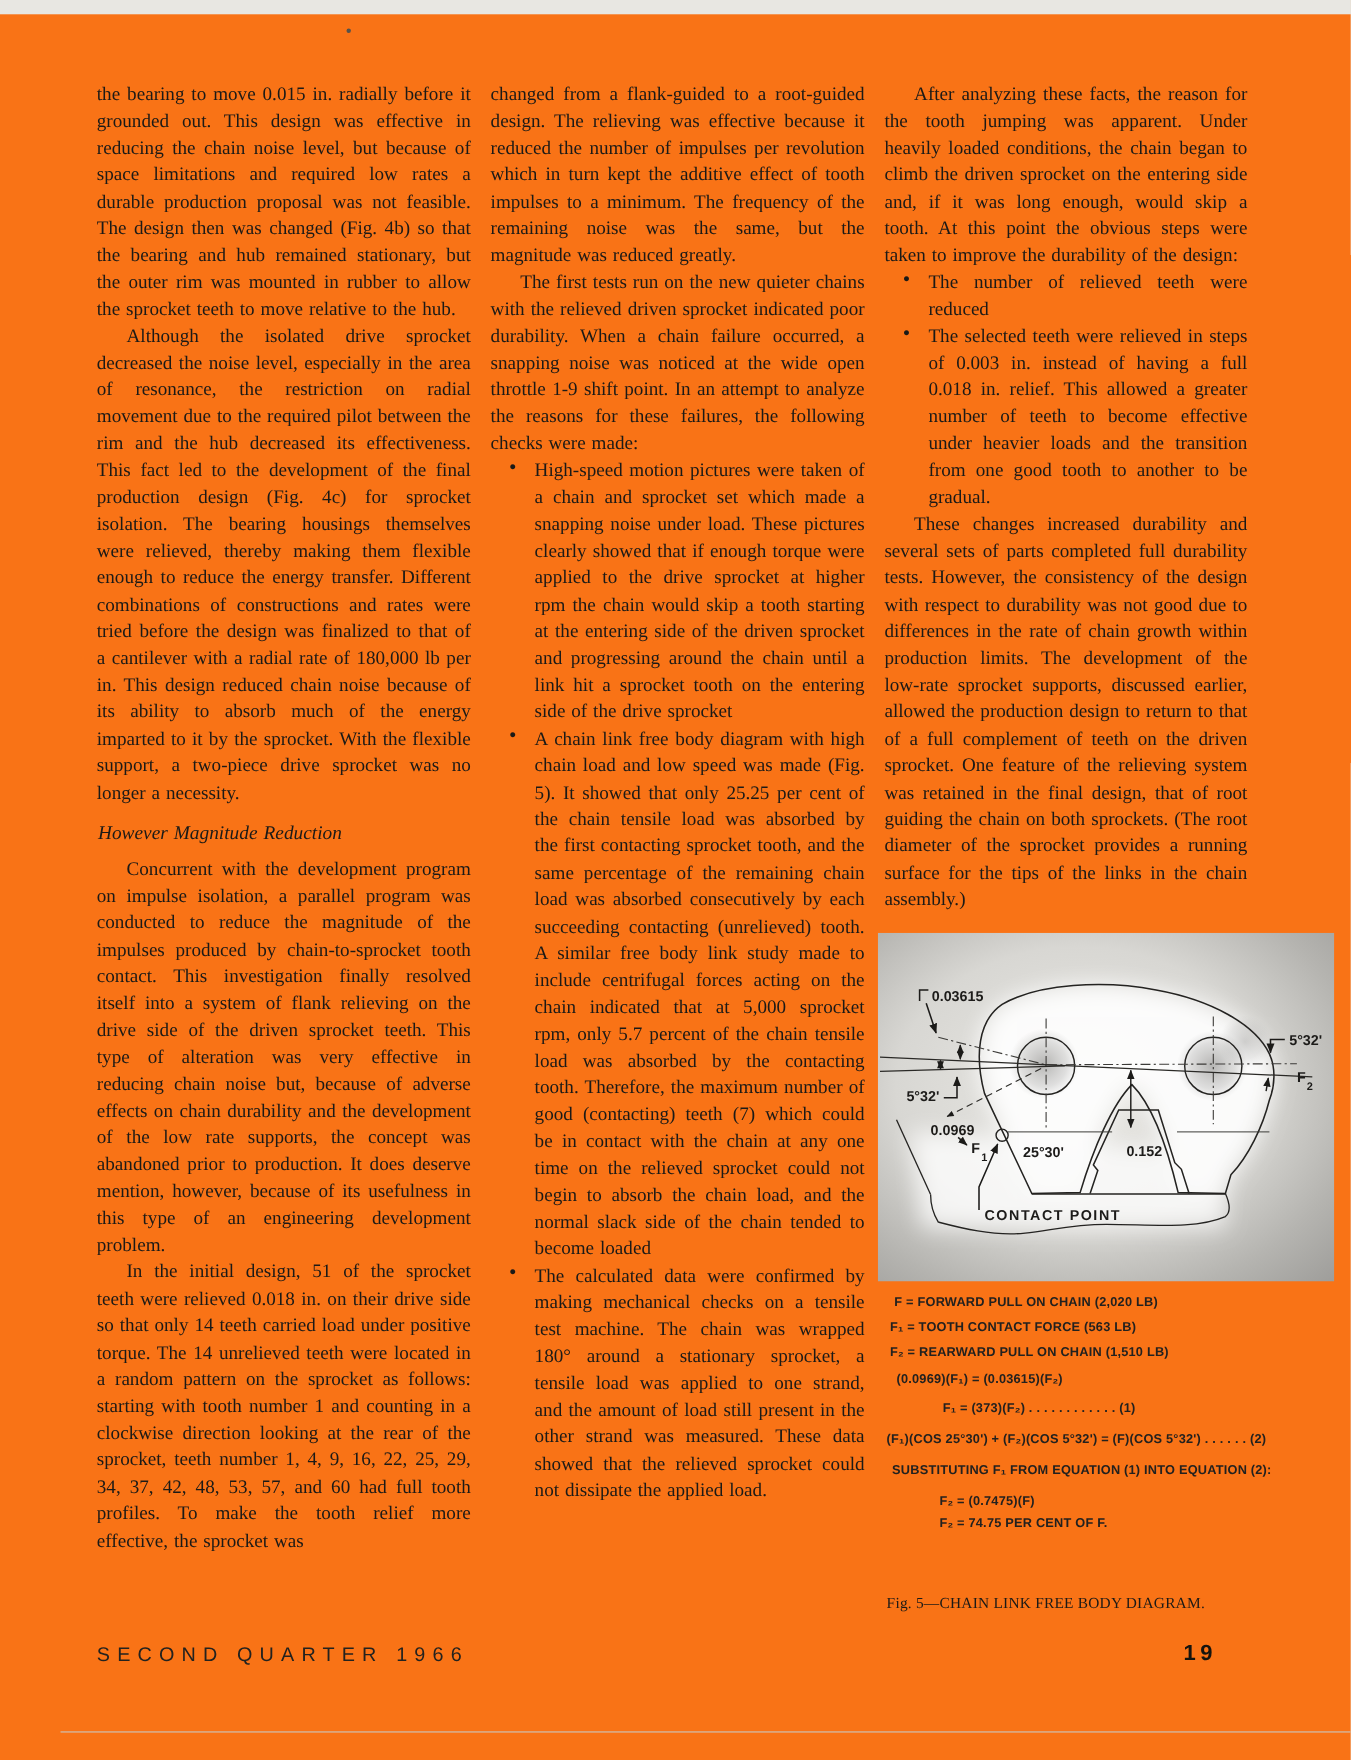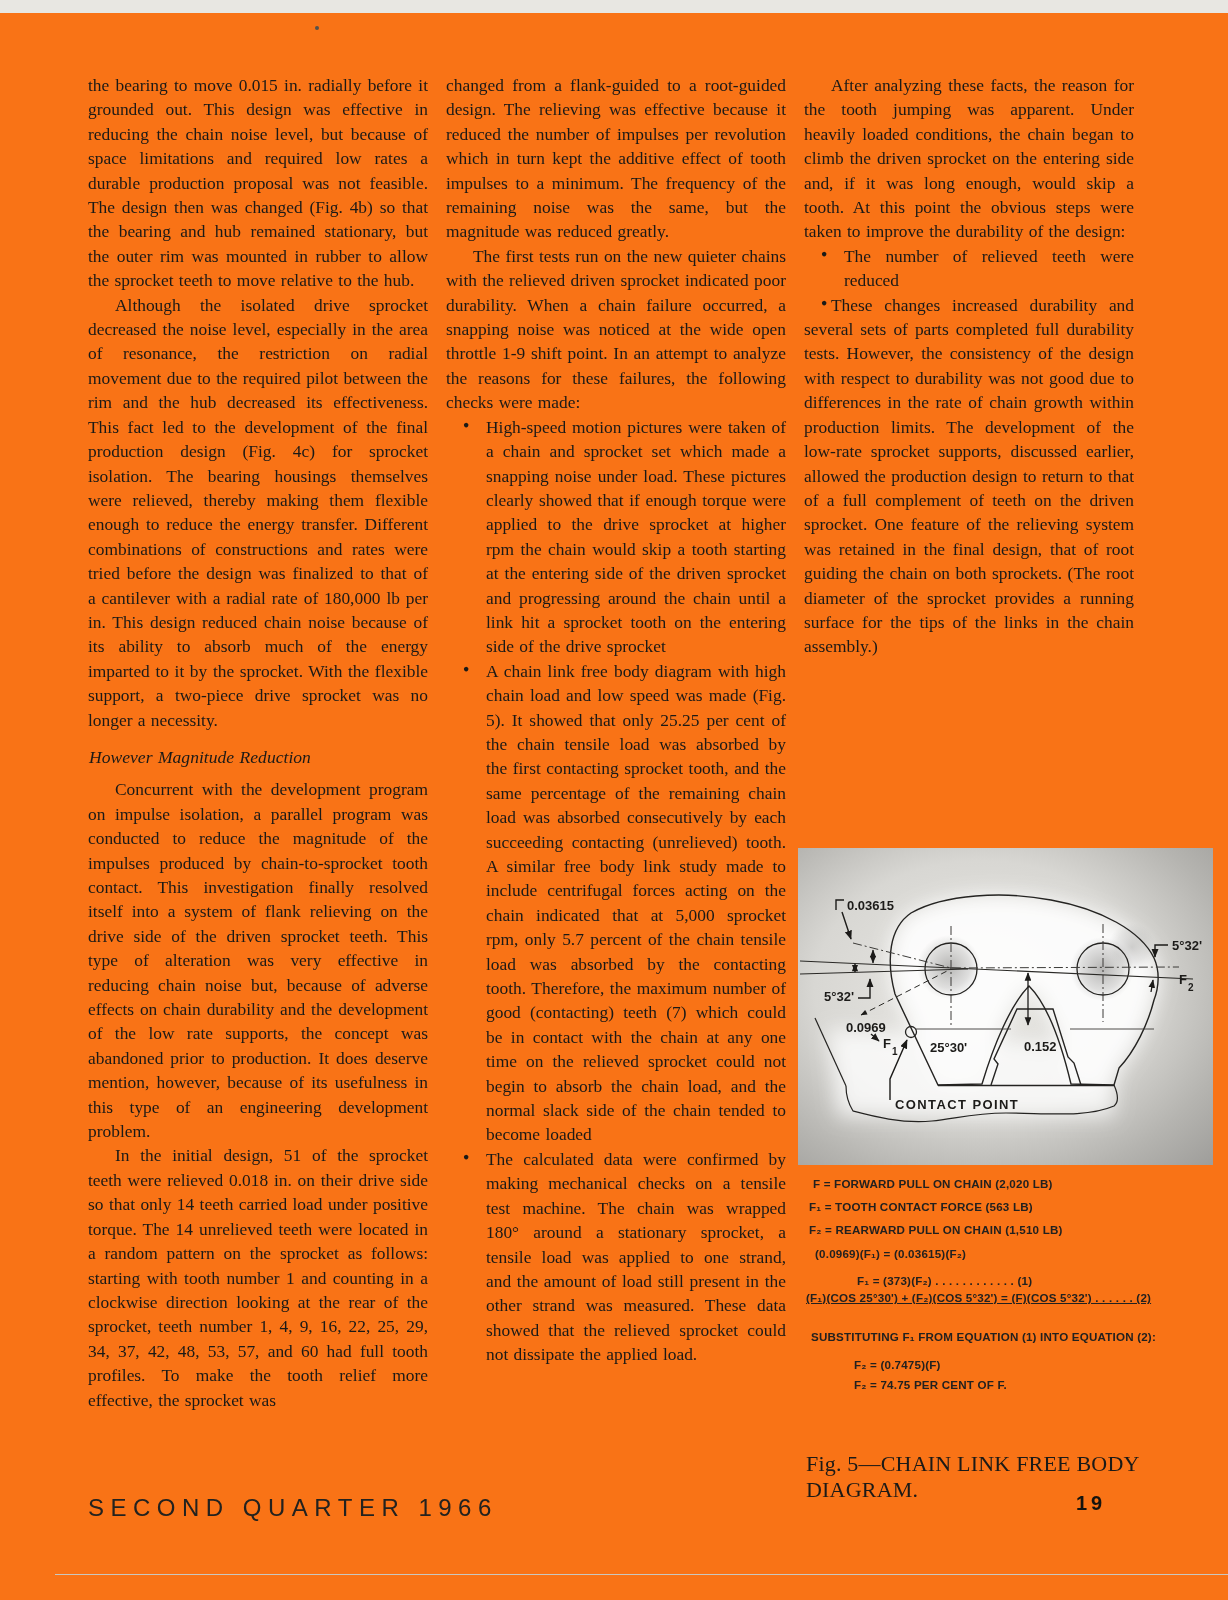--- a/index.html
+++ b/index.html
@@ -30,34 +30,34 @@
     font-family:"Liberation Sans","DejaVu Sans",sans-serif;
     font-weight:700; font-size:11.6px; color:#22211f; letter-spacing:.2px;
   }
   .lgl{position:absolute; white-space:nowrap;}
   .lgl.wrap{white-space:normal; width:368px; line-height:22px;}
   .lg0{left:15px; top:12px;}
   .lg1{left:11px; top:35px;}
   .lg2{left:11px; top:58px;}
   .lg3{left:17px; top:82px;}
   .lg4{left:59px; top:109px;}
-  .lg5{left:8px;  top:126px;text-decoration:underline;}
+  .lg5{left:8px;  top:137px;}
   .lg6{left:13px; top:165px;}
   .lg7{left:56px; top:193px;}
   .lg8{left:56px; top:213px;}
   .lg9{left:58px; top:240px;}
   .fig-caption{
     position:absolute; left:806px; top:1438px;
-    font-size:22px; letter-spacing:.2px;
+    font-size:14px; letter-spacing:.2px;
   }
   
   .footer-left{
     position:absolute; left:88px; top:1481px;
     font-family:"Liberation Sans",sans-serif;
-    font-size:24px; letter-spacing:6.5px; color:#23221f;
+    font-size:18px; letter-spacing:6.5px; color:#23221f;
   }
   .page-num{
     position:absolute; left:1076px; top:1479px;
     font-family:"Liberation Sans",sans-serif;
     font-weight:700; font-size:20px; letter-spacing:4px; color:#15140f;
   }
   
   .artifact-dot{
     position:absolute; left:315px; top:13px; width:4px; height:4px;
     border-radius:50%; background:#55524c;
@@ -99,20 +99,21 @@
   </div>
 
   <div class="col" style="left:804px; width:330px;">
     <p class="indent">After analyzing these facts, the reason for the tooth jumping was apparent. Under heavily loaded conditions, the chain began to climb the driven sprocket on the entering side and, if it was long enough, would skip a tooth. At this point the obvious steps were taken to improve the durability of the design:</p>
     <div class="bullet">
       <span class="dot">●</span>
       <span>The number of relieved teeth were reduced</span>
     </div>
     <div class="bullet">
       <span class="dot">●</span>
+      <span>The selected teeth were relieved in steps of 0.003 in. instead of having a full 0.018 in. relief. This allowed a greater number of teeth to become effective under heavier loads and the transition from one good tooth to another to be gradual.</span>
     </div>
     <p class="indent">These changes increased durability and several sets of parts completed full durability tests. However, the consistency of the design with respect to durability was not good due to differences in the rate of chain growth within production limits. The development of the low-rate sprocket supports, discussed earlier, allowed the production design to return to that of a full complement of teeth on the driven sprocket. One feature of the relieving system was retained in the final design, that of root guiding the chain on both sprockets. (The root diameter of the sprocket provides a running surface for the tips of the links in the chain assembly.)</p>
   </div>
 
   <svg class="fig-photo" width="415" height="317" viewBox="0 0 415 317">
     <defs>
       <radialGradient id="pg" cx="0.44" cy="0.44" r="0.8">
         <stop offset="0" stop-color="#e9e8e4"></stop>
         <stop offset="0.5" stop-color="#d8d7d3"></stop>
         <stop offset="0.78" stop-color="#b5b4b0"></stop>

